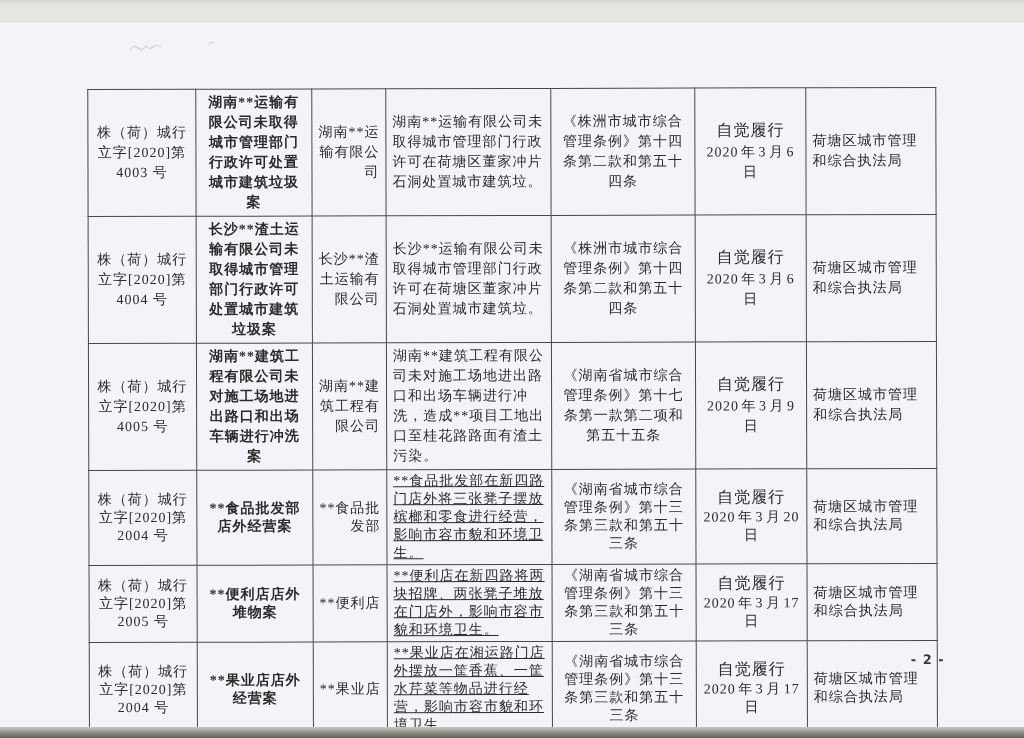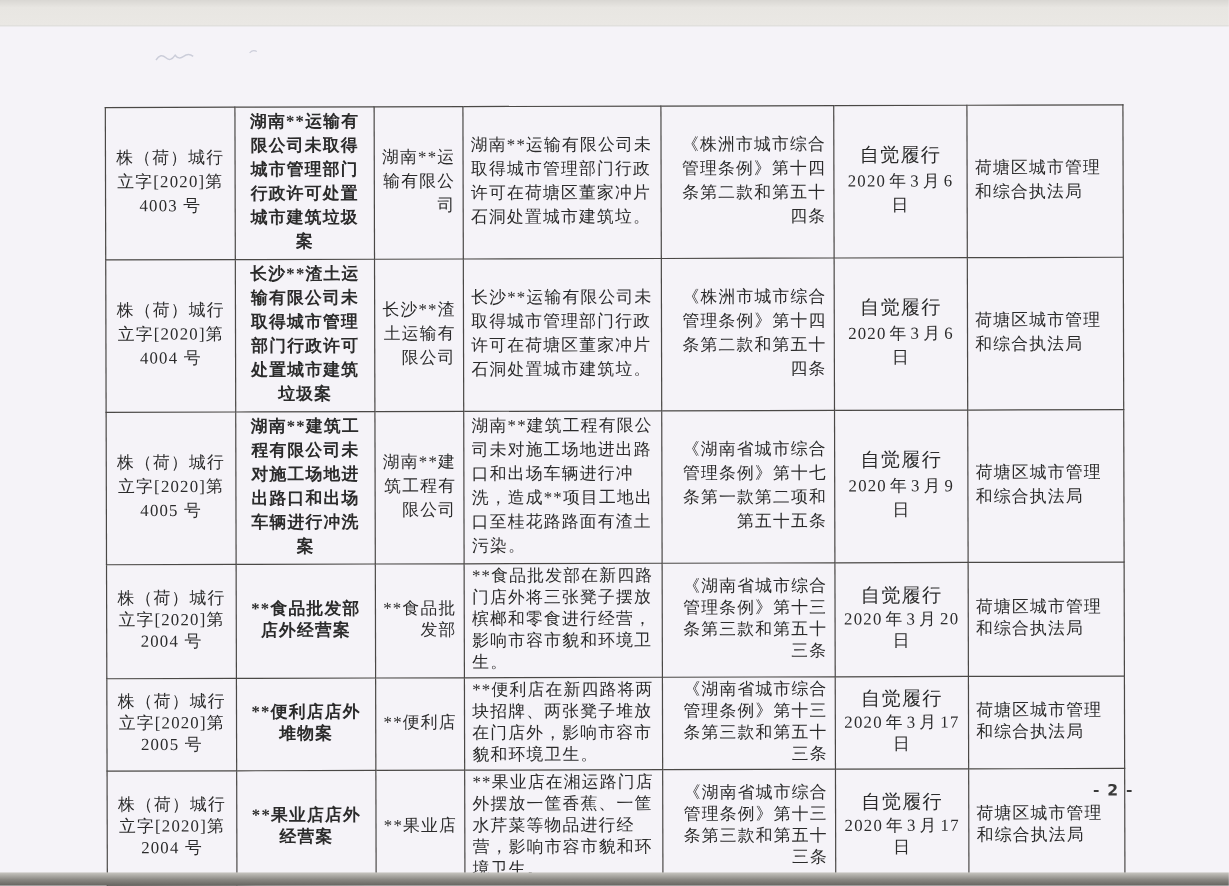--- a/index.html
+++ b/index.html
@@ -50,26 +50,26 @@
   tr.r1 { height: 119px; }
   tr.r2 { height: 110px; }
   tr.r3 { height: 111px; }
   tr.r4 { height: 79px; }
   tr.r5 { height: 73px; }
   tr.r6 { height: 74px; }
   td.c-no     { text-align: center; padding: 2px 4px; }
   td.c-name   { text-align: center; line-height: 18px; padding: 2px 6px; font-weight: bold; }
   td.c-party  { text-align: right; }
   td.c-facts  { text-align: left; padding: 3px 5px; }
-  td.c-legal  { text-align: right; padding: 3px 6px; }
+  td.c-legal  { text-align: center; padding: 3px 6px; }
   td.c-exec   { text-align: center; font-size: 13px; letter-spacing: 0; word-spacing: -2px; padding: 2px 2px; }
   td.c-exec .exec-status { letter-spacing: 1px; font-size: 16px; margin-bottom: 2px; }
   td.c-agency { text-align: left; }
   tr.tight td { line-height: 18px; padding-top: 2px; padding-bottom: 2px; }
-  tr.tight td.c-facts { line-height: 18px; }
+  tr.tight td.c-facts { line-height: 18px; text-decoration: underline; }
   .page-no {
     position: absolute; left: 910px; top: 653px;
     font-size: 13px; font-weight: bold;
     color: #3a3a3a;
     letter-spacing: 1px;
     font-family: "DejaVu Sans", sans-serif;
   }
 </style>
 </head>
 <body>

